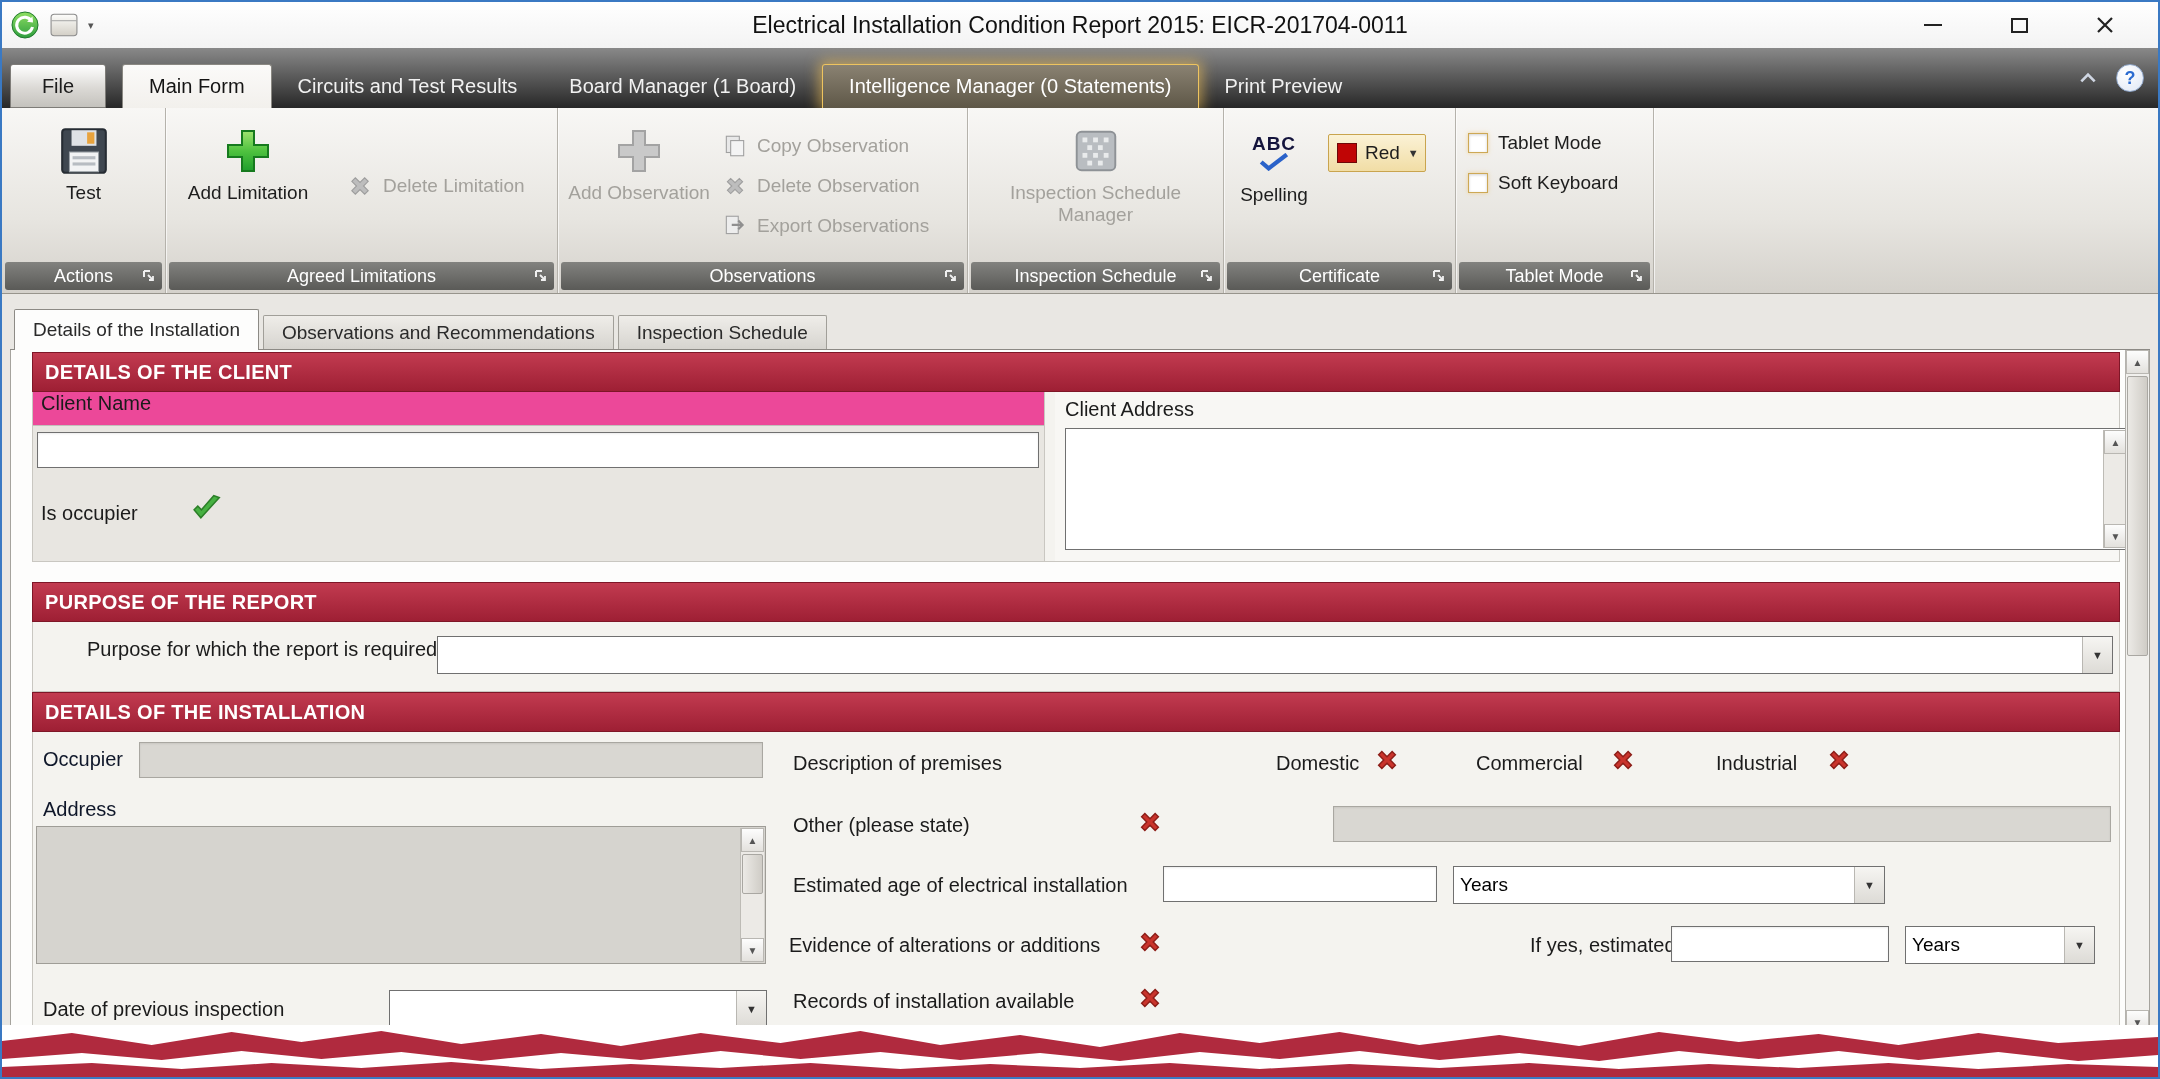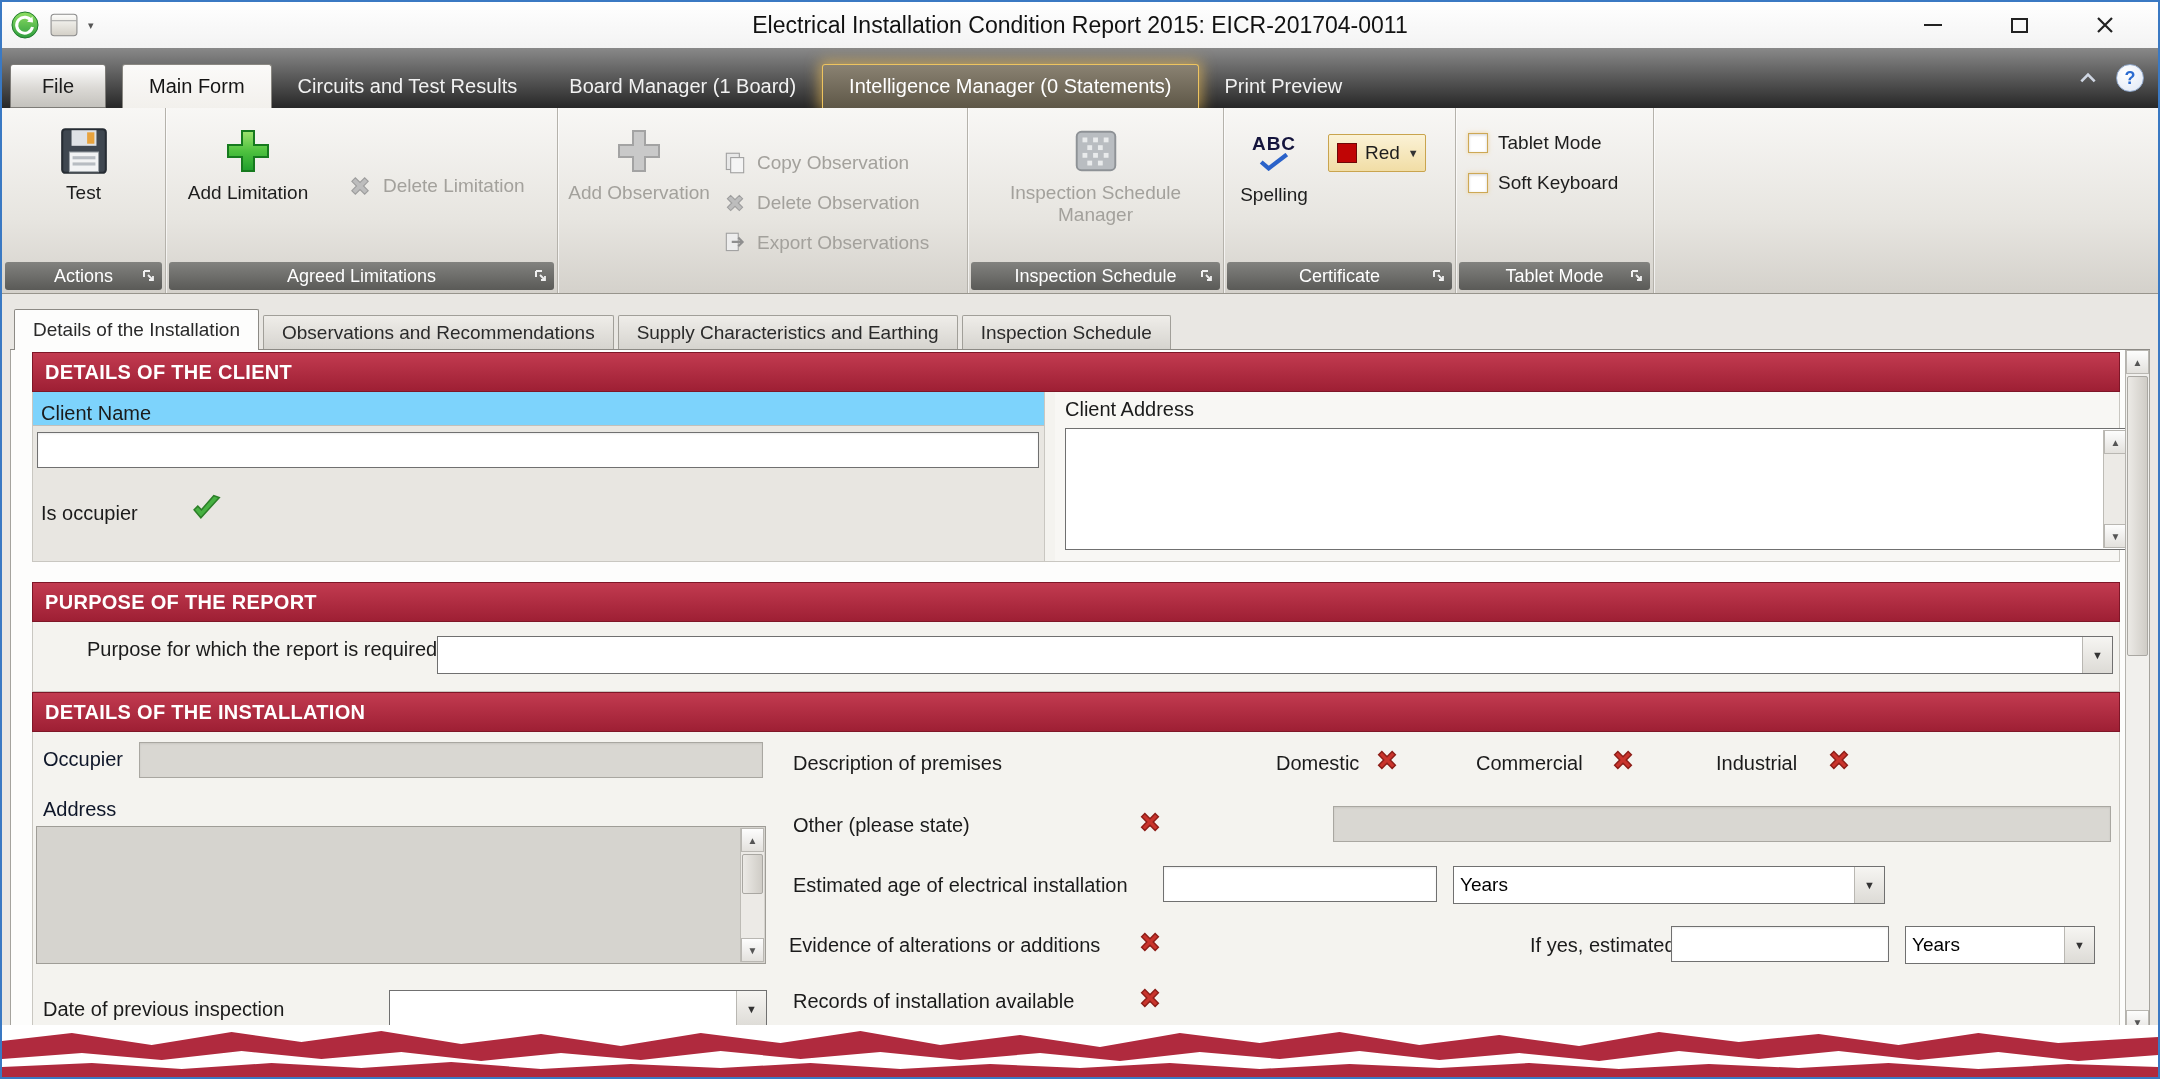--- a/index.html
+++ b/index.html
@@ -237,20 +237,29 @@
             <span style="display:inline-flex;">
               <svg width="26" height="26" viewBox="0 0 24 24">
                   <rect x="4" y="3" width="11" height="16" fill="#ededed" stroke="#a0a0a0"></rect>
                   <path d="M9 11 h10 m-4 -4 4 4 -4 4" stroke="#8f8f8f" stroke-width="2" fill="none"></path>
                 </svg>
             </span>
             <span>Export Observations</span>
           </div>
         </div>
       </div>
+      <div class="group-label">
+        <span>Observations</span>
+        <span class="launcher">
+          <svg width="14" height="14" viewBox="0 0 14 14">
+              <path d="M2 2 h6 M2 2 v6" stroke="#f0f0f0" stroke-width="2" fill="none"></path>
+              <path d="M6 6 l5 5 M11 7 v4 h-4" stroke="#f0f0f0" stroke-width="1.8" fill="none"></path>
+            </svg>
+        </span>
+      </div>
     </div>
 
     <div class="group" style="width:256px;">
       <div class="group-content" style="justify-content:center;">
         <div class="bigbtn disabled" style="width:190px;">
           <span style="display:inline-flex;">
             <svg width="54" height="54" viewBox="0 0 56 56">
               <rect x="8" y="8" width="40" height="40" rx="5" fill="#b9bdc1" stroke="#8e9296" stroke-width="2"></rect>
               <g fill="#e9ebec">
                 <rect x="14" y="14" width="5" height="5"></rect>
@@ -329,31 +338,30 @@
         </span>
       </div>
     </div>
 
     <div style="flex:1;"></div>
   </div>
 
   <div class="form-tabs">
     <div class="ftab active">Details of the Installation</div>
     <div class="ftab">Observations and Recommendations</div>
-    <div class="ftab">Supply Characteristics and Earthing</div>
     <div class="ftab">Inspection Schedule</div>
   </div>
 
   <div class="content">
     <div class="sections">
 
       <div class="banner">DETAILS OF THE CLIENT</div>
       <div class="secbody" style="height:170px;">
         <div class="abs" style="left:0;top:0;width:1012px;height:100%;background:#e8e6e1;border-right:1px solid #c9c7c1;">
-          <div class="abs" style="left:0;top:0;right:0;height:34px;background:#7dd3fc;border-bottom:1px solid #c2c0bb;display:flex;align-items:flex-end;padding-left:8px;">
+          <div class="abs" style="left:0;top:0;right:0;height:34px;background:#ec4899;border-bottom:1px solid #c2c0bb;display:flex;align-items:flex-start;padding-left:8px;">
             <span class="lbl">Client Name</span>
           </div>
           <input class="tinput abs" style="left: 4px; top: 40px; width: 1002px;" value="">
           <span class="lbl abs" style="left:8px;top:110px;">Is occupier</span>
           <span class="abs xwrap" style="left:158px;top:102px;">
             <svg width="32" height="28" viewBox="0 0 26 22">
                 <path d="M2.5 12.5 8 19 23 2.5 18.5 1 8.5 12.5 5.5 9.5z" fill="#47b142" stroke="#2c7f28" stroke-width="1.2"></path>
               </svg>
           </span>
         </div>

